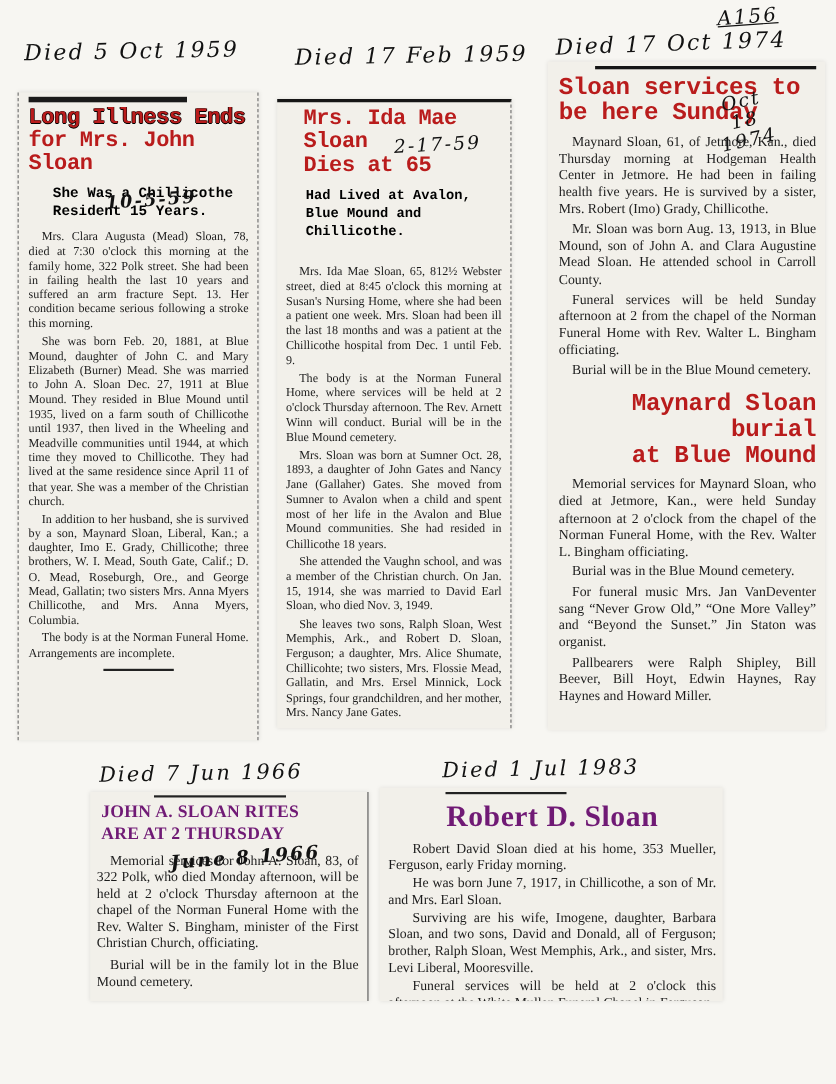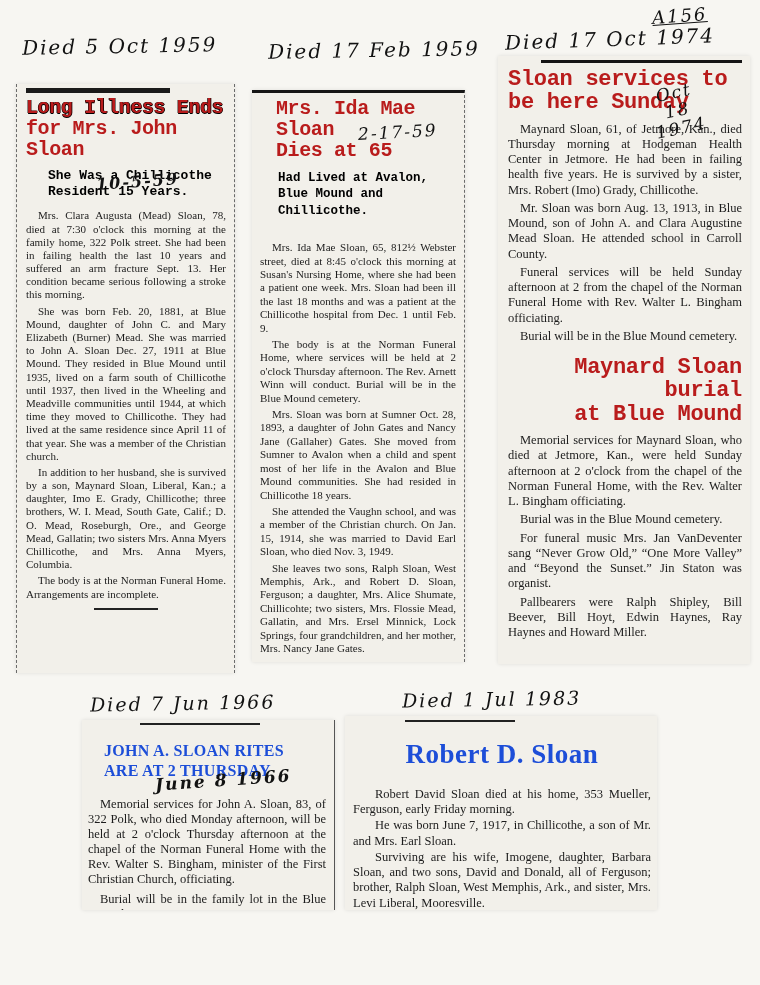--- a/index.html
+++ b/index.html
@@ -41,22 +41,22 @@
     font-weight:700;
     line-height:1.06;
     color:#b91c1c;
     margin:0;
   }
   .smudge{ text-shadow:0.6px 0 0 #000, -0.6px 0 0 #000, 0 0.5px 0 #000; }
 
   .head-serif{
     font-family:"Liberation Serif", serif;
     font-weight:700;
-    color:#1d4ed8;
-    margin:16px;
+    color:#701a75;
+    margin:4px;
   }
 
   .subhead{
     font-family:Liberation Mono, monospace;
     font-weight:700;
     color:#000000;
   }
 
   
   .clip-clara{

